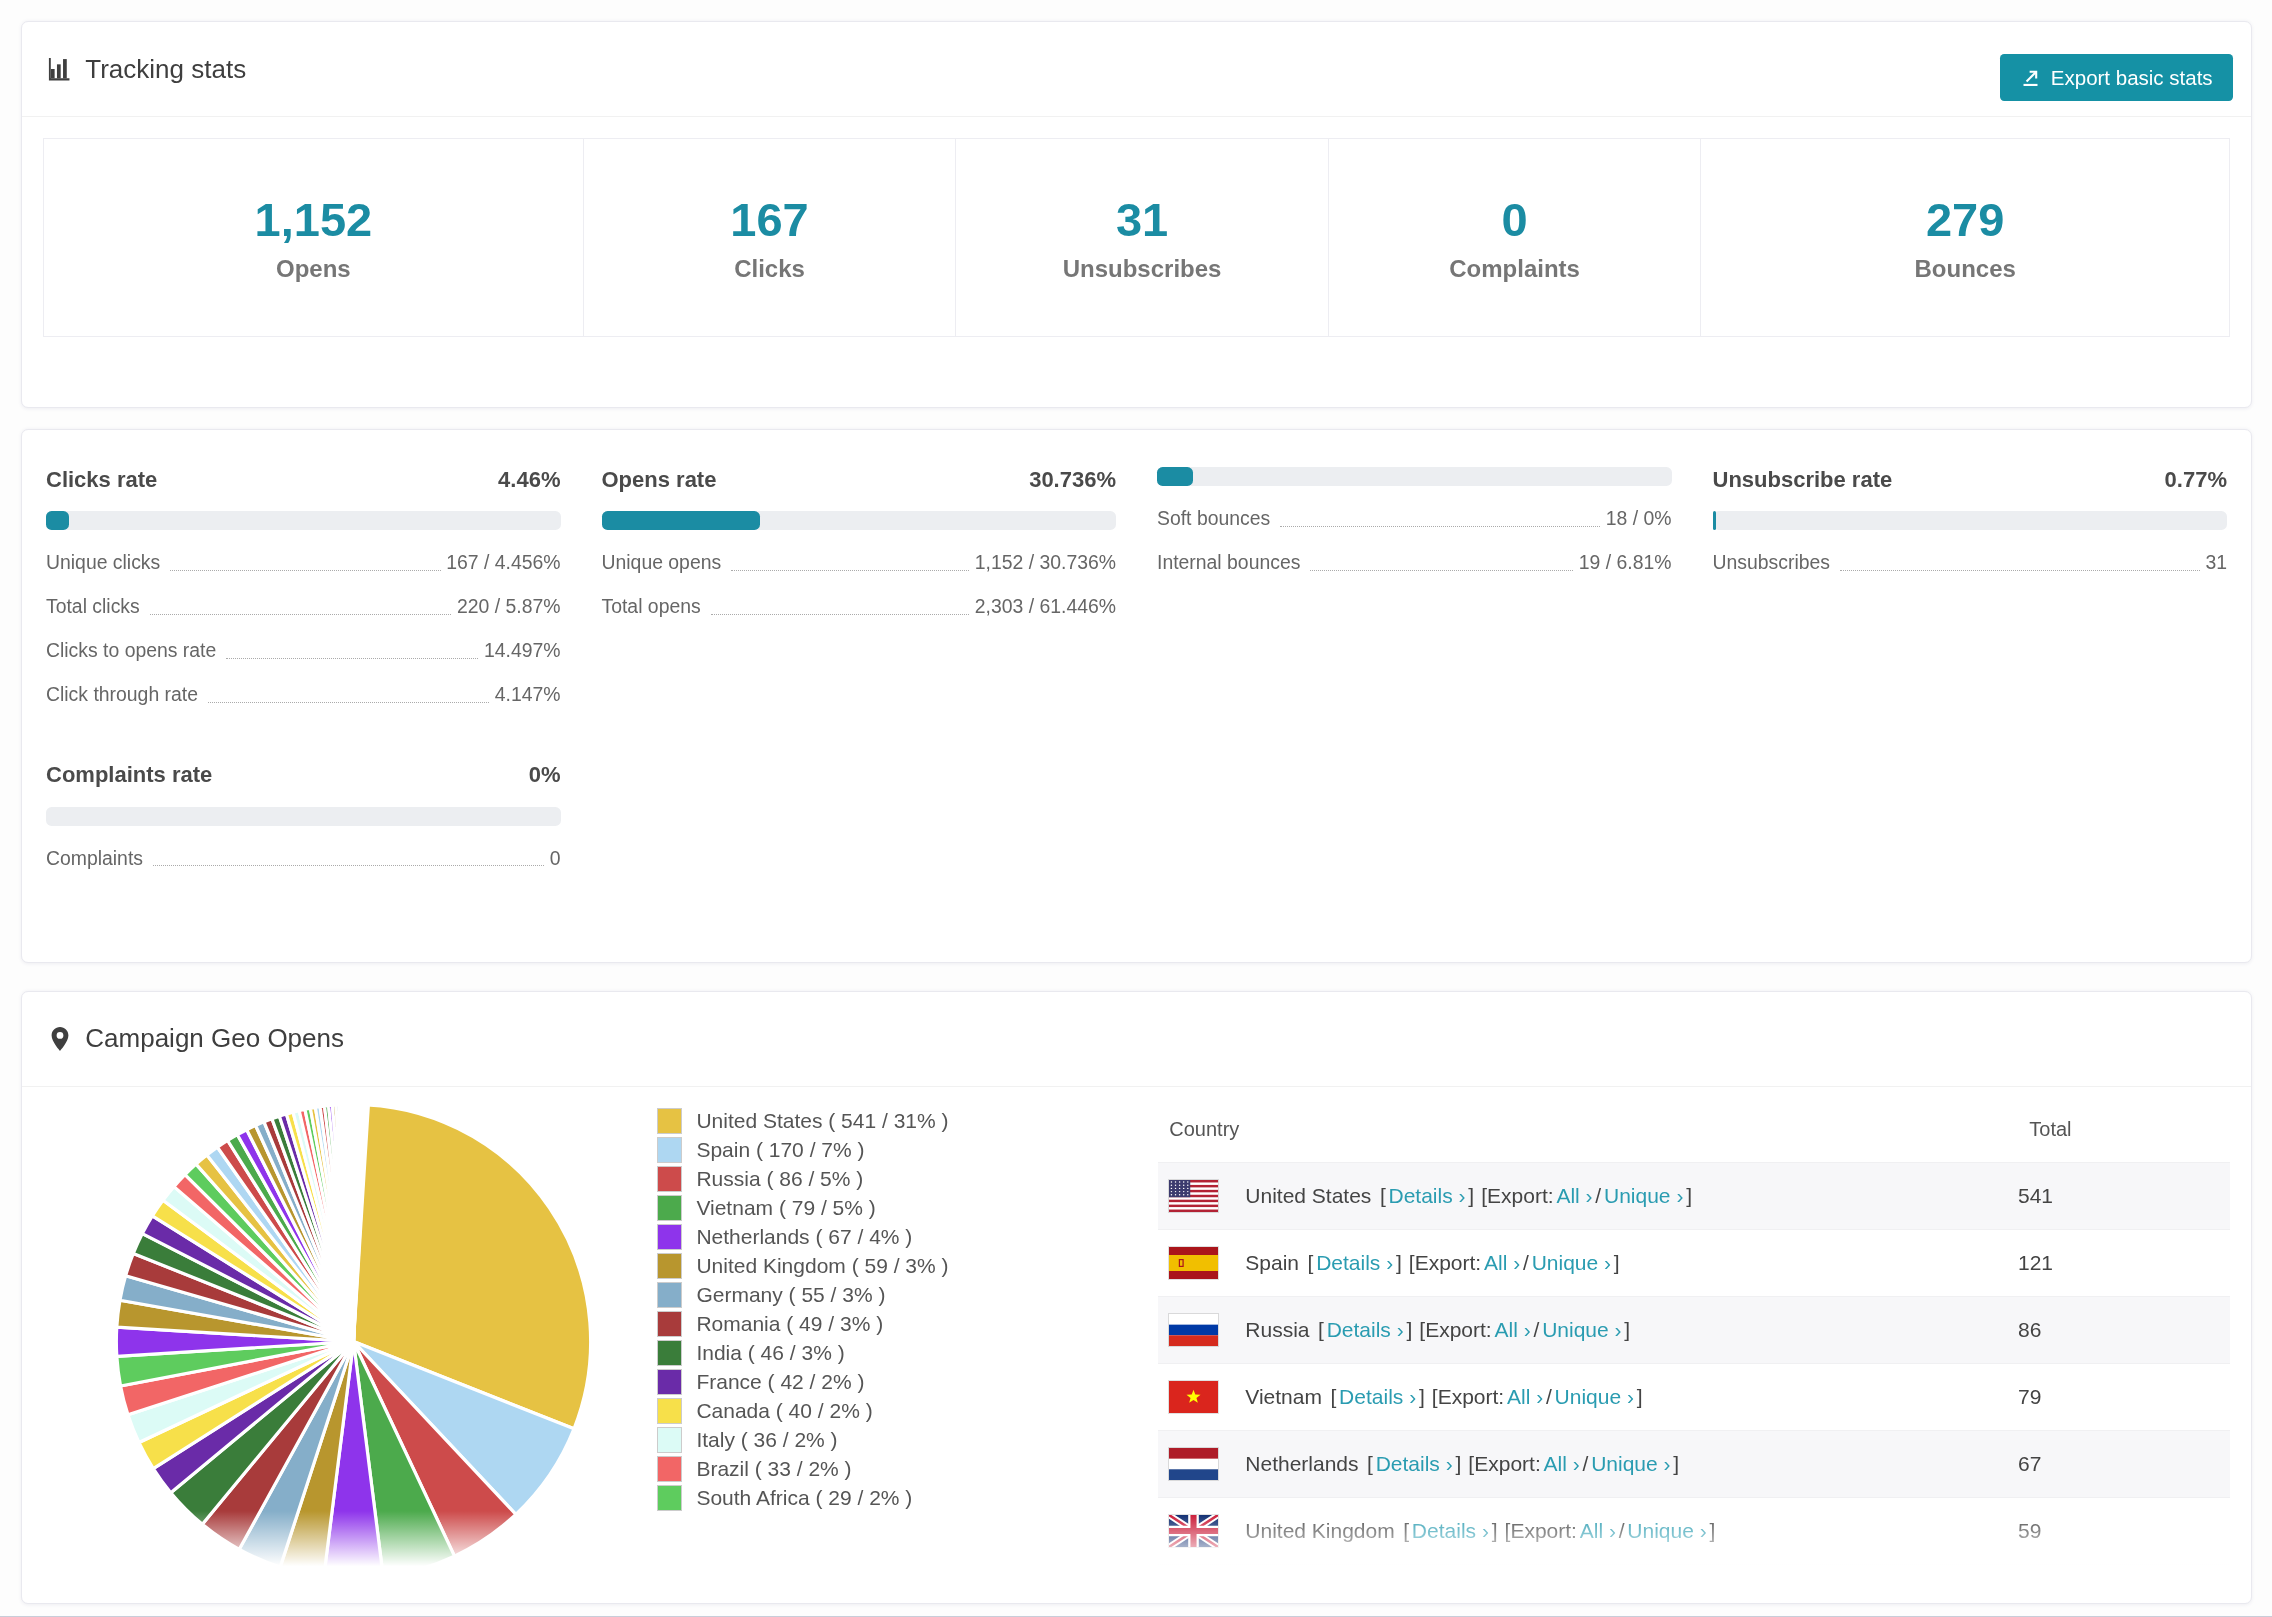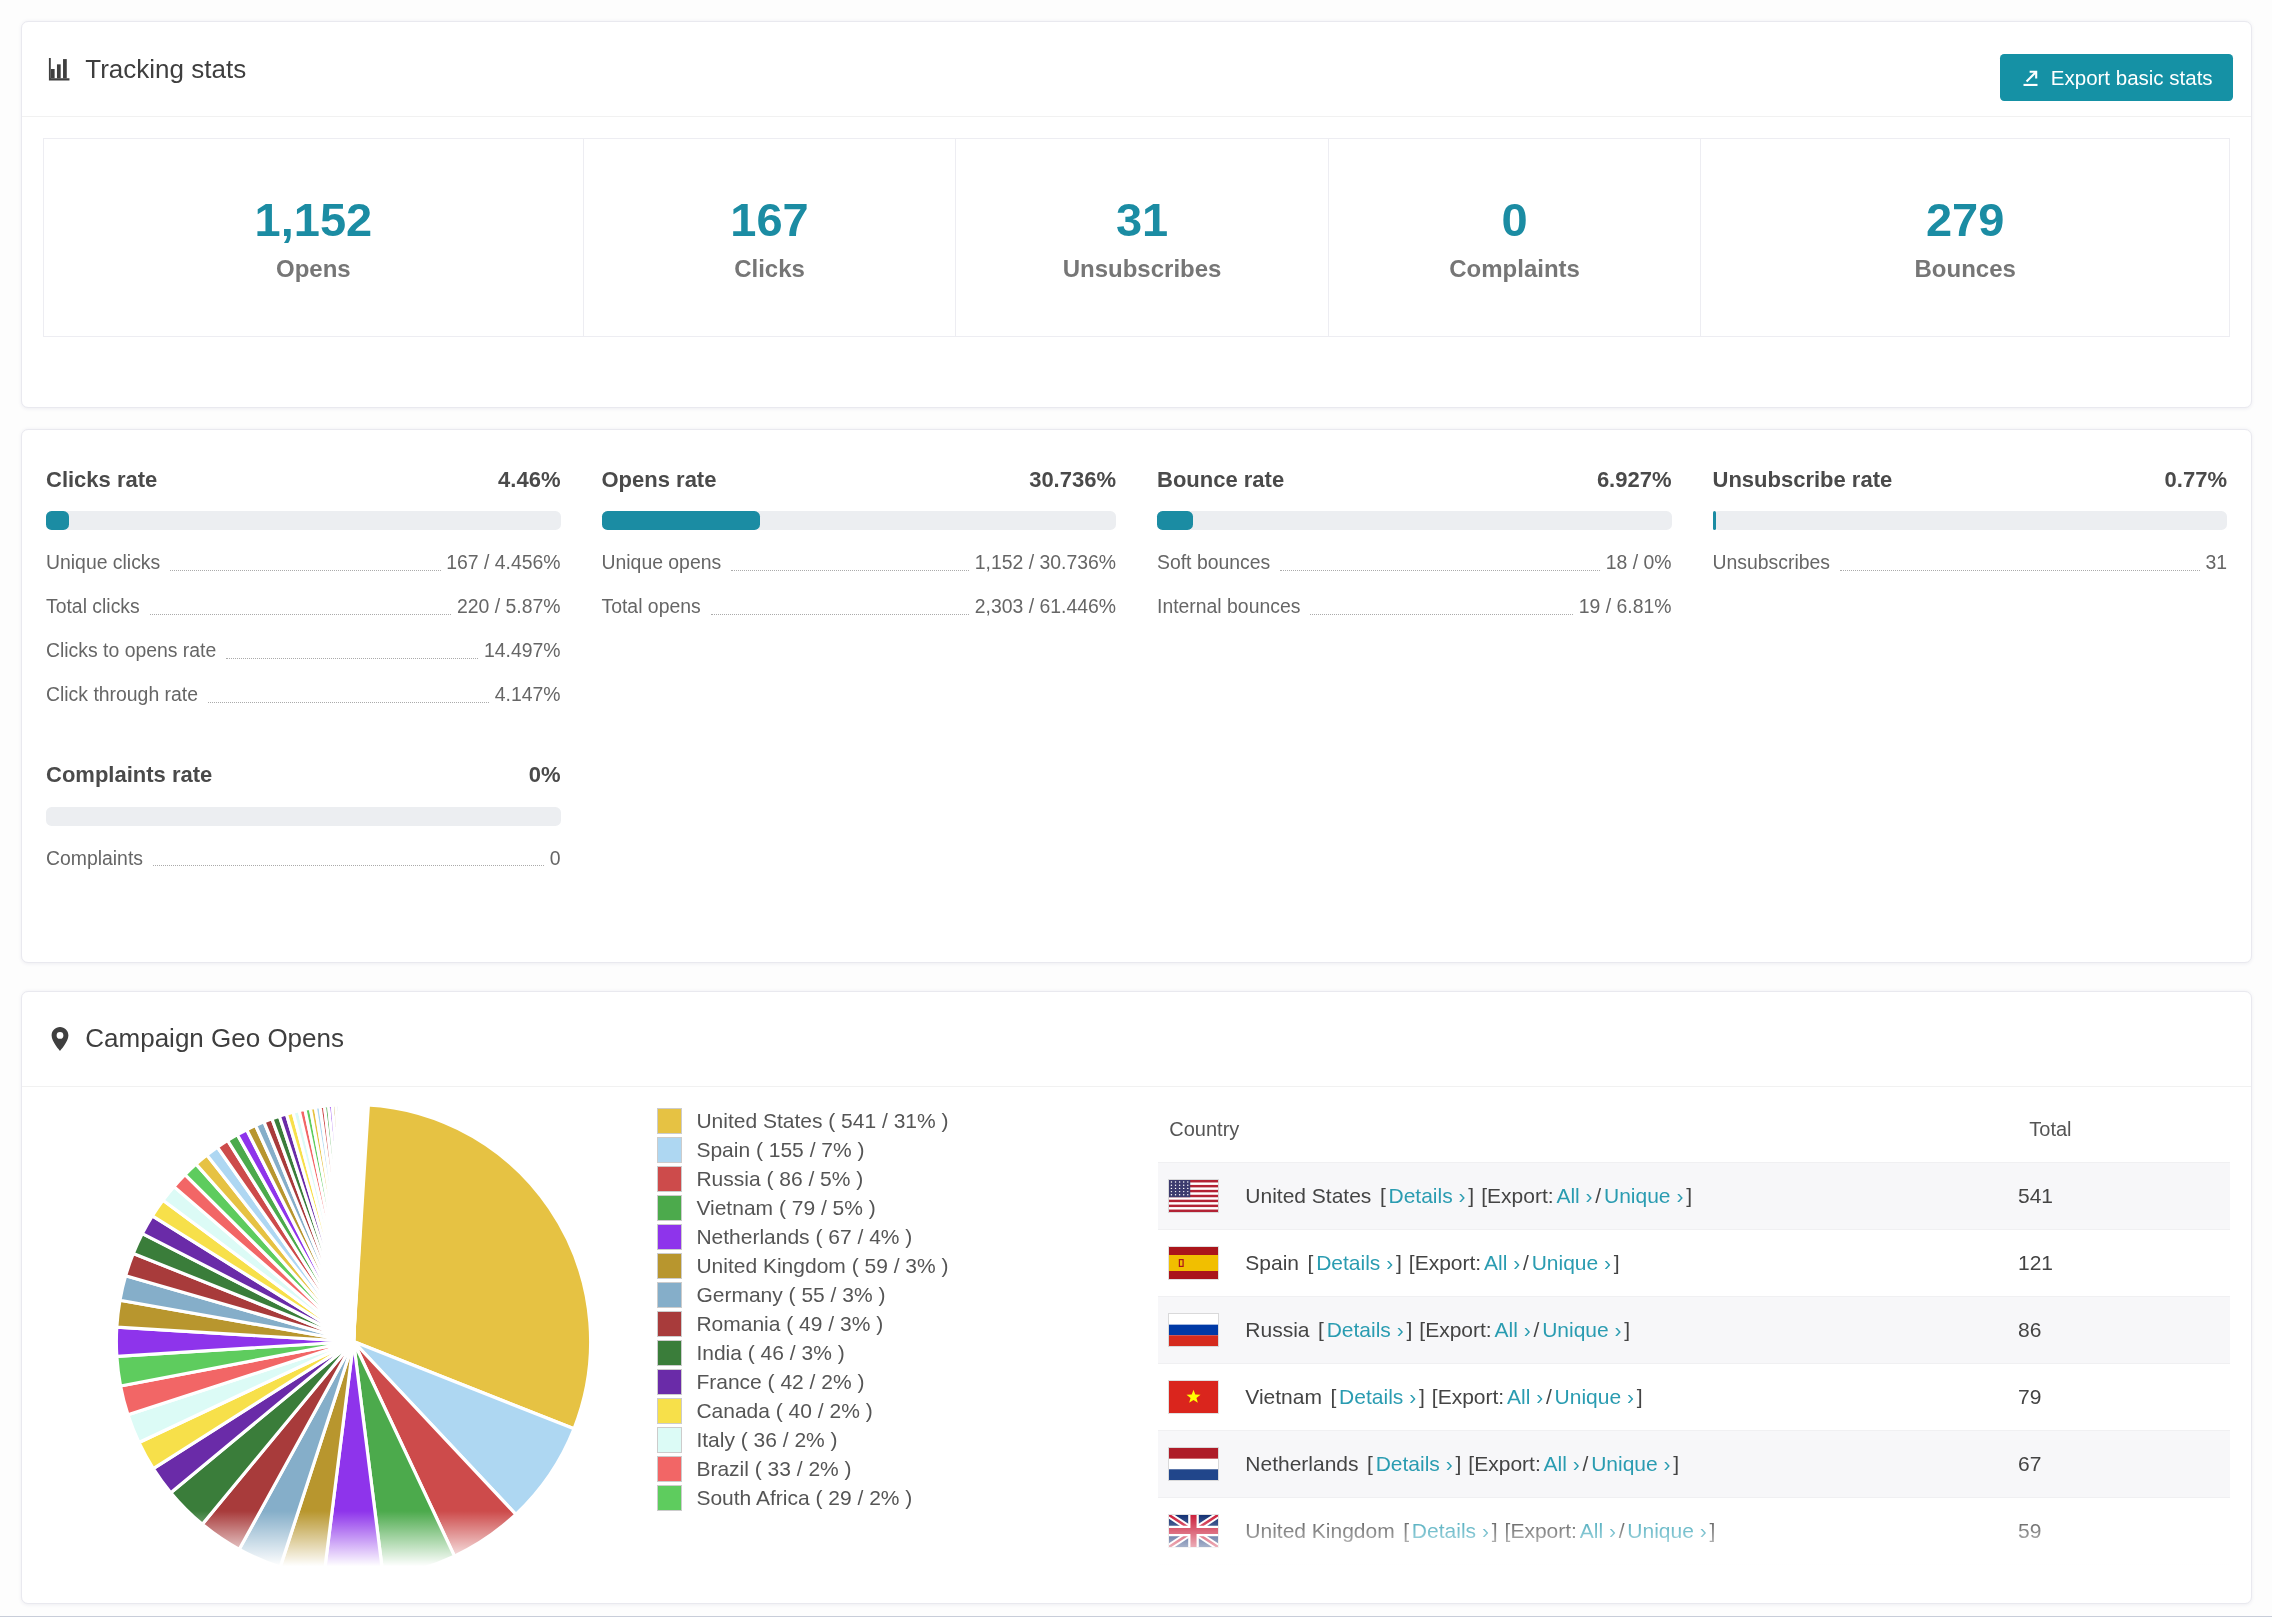--- a/index.html
+++ b/index.html
@@ -186,24 +186,20 @@
   <div class="detail-row">
     <span class="detail-label">Total opens</span>
     <span class="leader"></span>
     <span class="detail-value">2,303 / 61.446%</span>
   </div>
 
 </div>
       </div>
 
       <div class="rate-section">
-        <div class="rate-head">
-          <span>Bounce rate</span>
-          <span>6.927%</span>
-        </div>
         <div class="bar">
           <div class="bar-fill" style="width: 6.927%;"></div>
         </div>
         <div class="detail-rows">
 
   <div class="detail-row">
     <span class="detail-label">Soft bounces</span>
     <span class="leader"></span>
     <span class="detail-value">18 / 0%</span>
   </div>
@@ -330,21 +326,21 @@
       </div>
 
       <div class="legend">
   <div class="legend-item">
     <span class="legend-sq" style="background: rgb(230, 194, 67);"></span>
     <span>United States ( 541 / 31% )</span>
   </div>
 
   <div class="legend-item">
     <span class="legend-sq" style="background: rgb(174, 215, 242);"></span>
-    <span>Spain ( 155 / 7% )</span>
+    <span>Spain ( 170 / 7% )</span>
   </div>
 
   <div class="legend-item">
     <span class="legend-sq" style="background: rgb(205, 75, 75);"></span>
     <span>Russia ( 86 / 5% )</span>
   </div>
 
   <div class="legend-item">
     <span class="legend-sq" style="background: rgb(76, 170, 76);"></span>
     <span>Vietnam ( 79 / 5% )</span>

